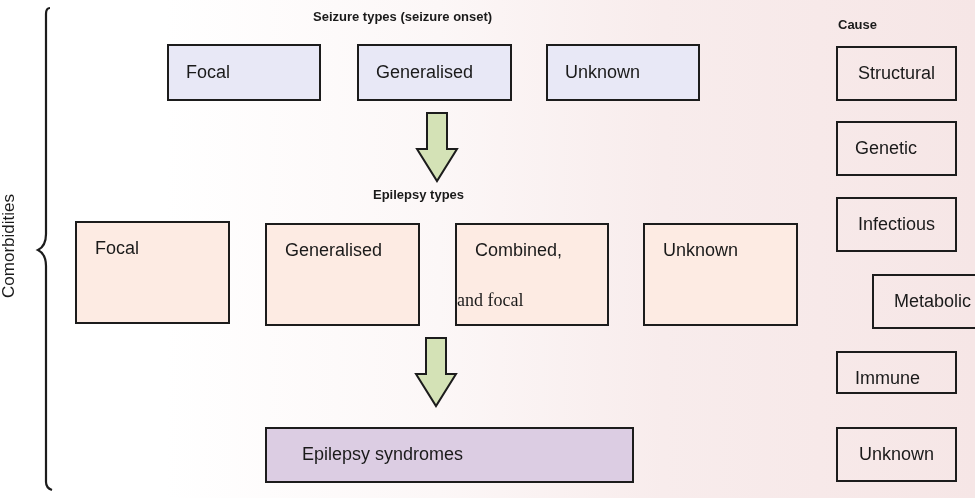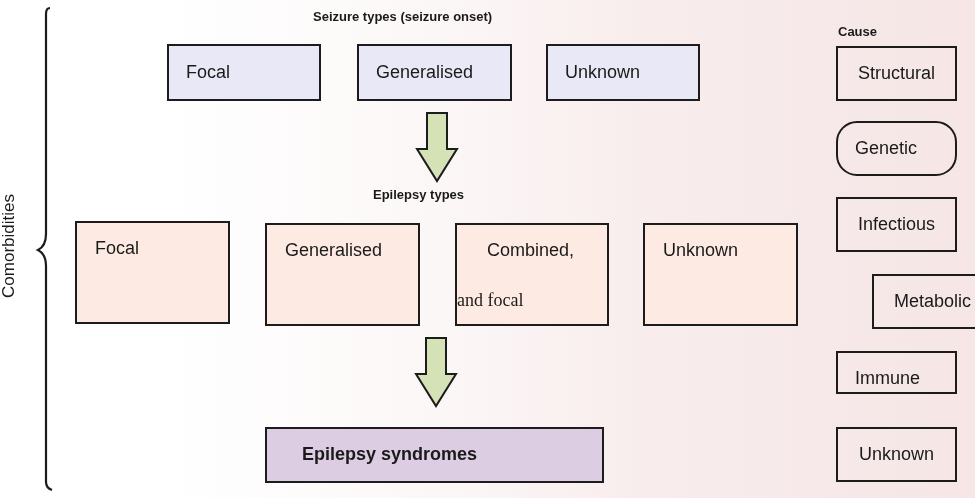--- a/index.html
+++ b/index.html
@@ -57,41 +57,41 @@
 
 <div class="heading" style="left:373px; top:187px;">Epilepsy types</div>
 
 <div class="box epi" style="left:75px; top:221px; width:155px; height:103px;">
   <span class="txt" style="left:18px; top:13px;">Focal</span>
 </div>
 <div class="box epi" style="left:265px; top:223px; width:155px; height:103px;">
   <span class="txt" style="left:18px; top:13px;">Generalised</span>
 </div>
 <div class="box epi" style="left:455px; top:223px; width:154px; height:103px;">
-  <span class="txt" style="left:18px; top:13px;margin-left:12px;">Combined,</span>
+  <span class="txt" style="left:18px; top:13px;">Combined,</span>
   <span class="txt" style="left:0; top:63px;font-family:Liberation Serif, serif;">and focal</span>
 </div>
 <div class="box epi" style="left:643px; top:223px; width:155px; height:103px;">
   <span class="txt" style="left:18px; top:13px;">Unknown</span>
 </div>
 
 <svg class="arrow" style="left:414px; top:336px;" width="44" height="72" viewBox="0 0 44 72">
   <path d="M12 2 L32 2 L32 38 L42 38 L22 70 L2 38 L12 38 Z" fill="#d4e2b6" stroke="#1c1c1c" stroke-width="2"></path>
 </svg>
 
-<div class="box syn" style="left:265px; top:427px; width:339px; height:56px;font-weight:bold;">
+<div class="box syn" style="left:265px; top:427px; width:369px; height:56px;">
   <span class="txt" style="left:35px; top:13px;">Epilepsy syndromes</span>
 </div>
 
-<div class="heading" style="left:838px; top:17px;margin-top:7px;">Cause</div>
+<div class="heading" style="left:838px; top:17px;">Cause</div>
 
 <div class="box cause" style="left:836px; top:46px; width:121px; height:55px; padding-top:13px;">
   <span>Structural</span>
 </div>
-<div class="box cause" style="left:836px; top:121px; width:121px; height:55px; padding-top:13px; text-align:left; padding-left:17px;border-radius:21px;">
+<div class="box cause" style="left:836px; top:121px; width:121px; height:55px; padding-top:13px; text-align:left; padding-left:17px;">
   <span>Genetic</span>
 </div>
 <div class="box cause" style="left:836px; top:197px; width:121px; height:55px; padding-top:13px;">
   <span>Infectious</span>
 </div>
 <div class="box cause" style="left:836px; top:274px; width:121px; height:55px; padding-top:13px;margin-left:36px;">
   <span>Metabolic</span>
 </div>
 <div class="box cause" style="left:836px; top:351px; width:121px; height:43px; padding-top:13px; text-align:left; padding-left:17px;">
   <span>Immune</span>

